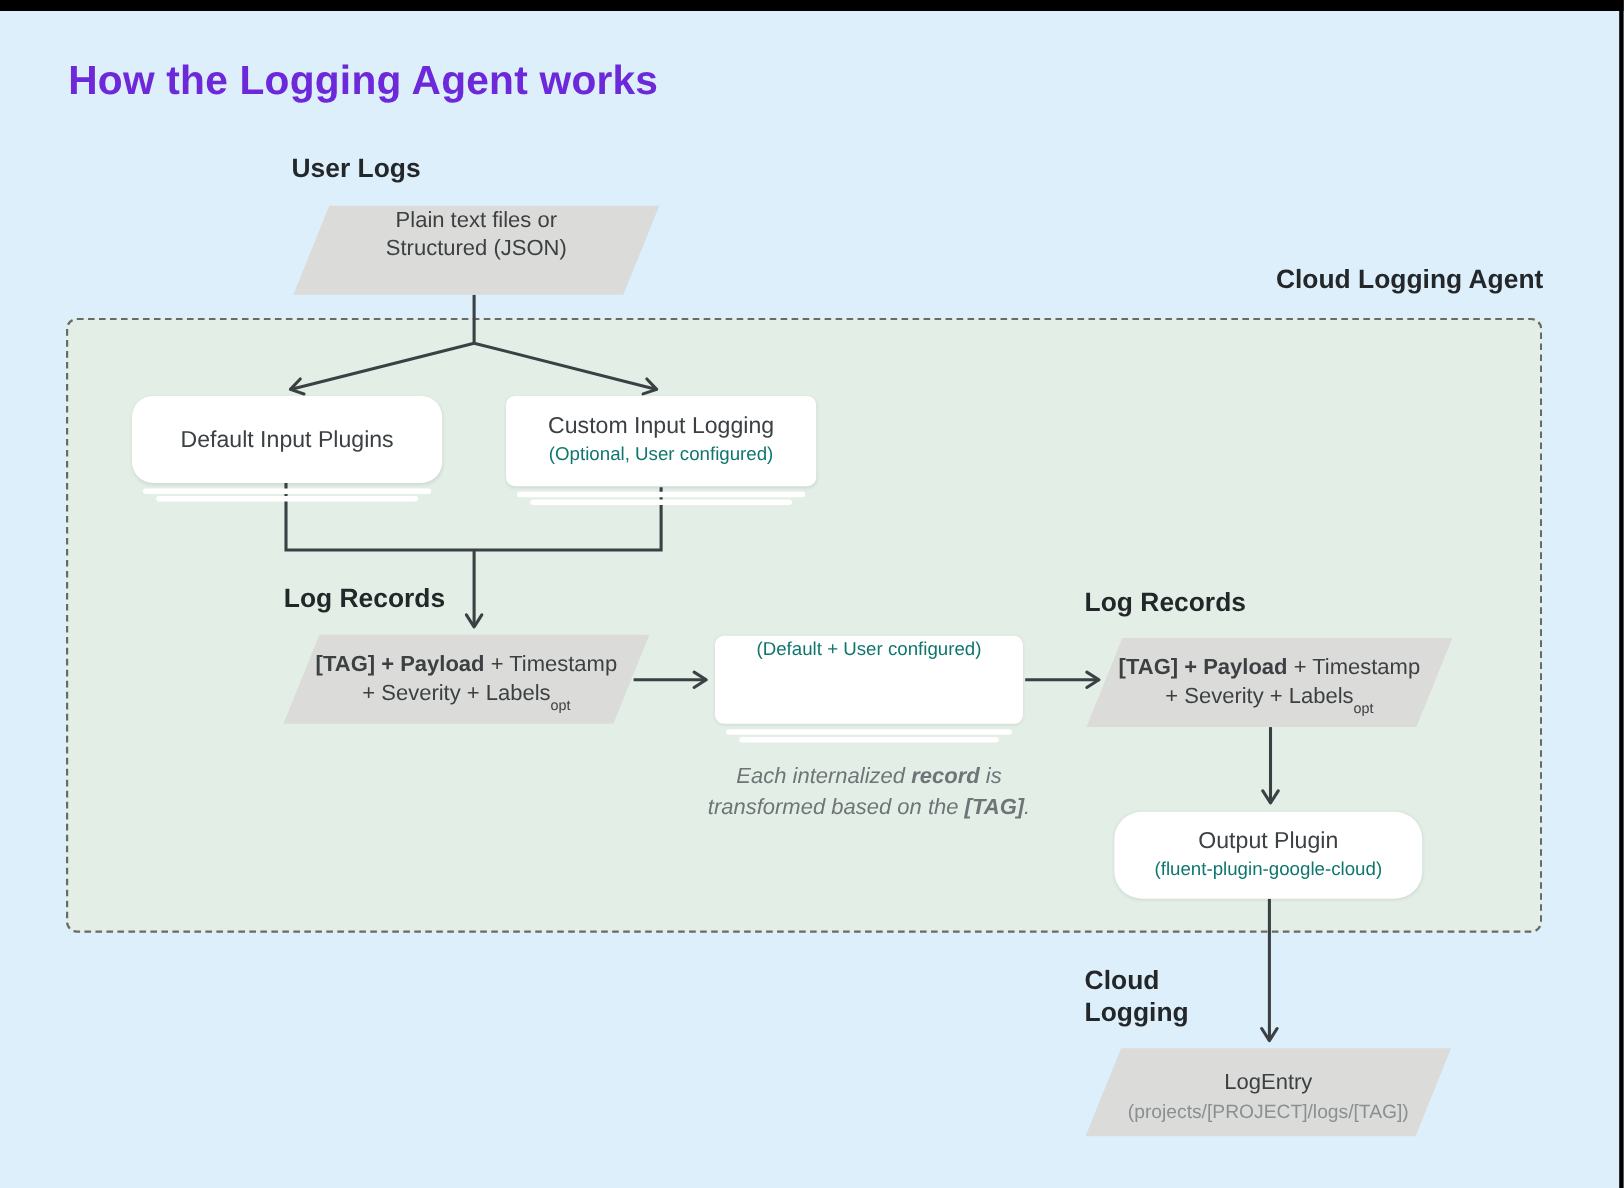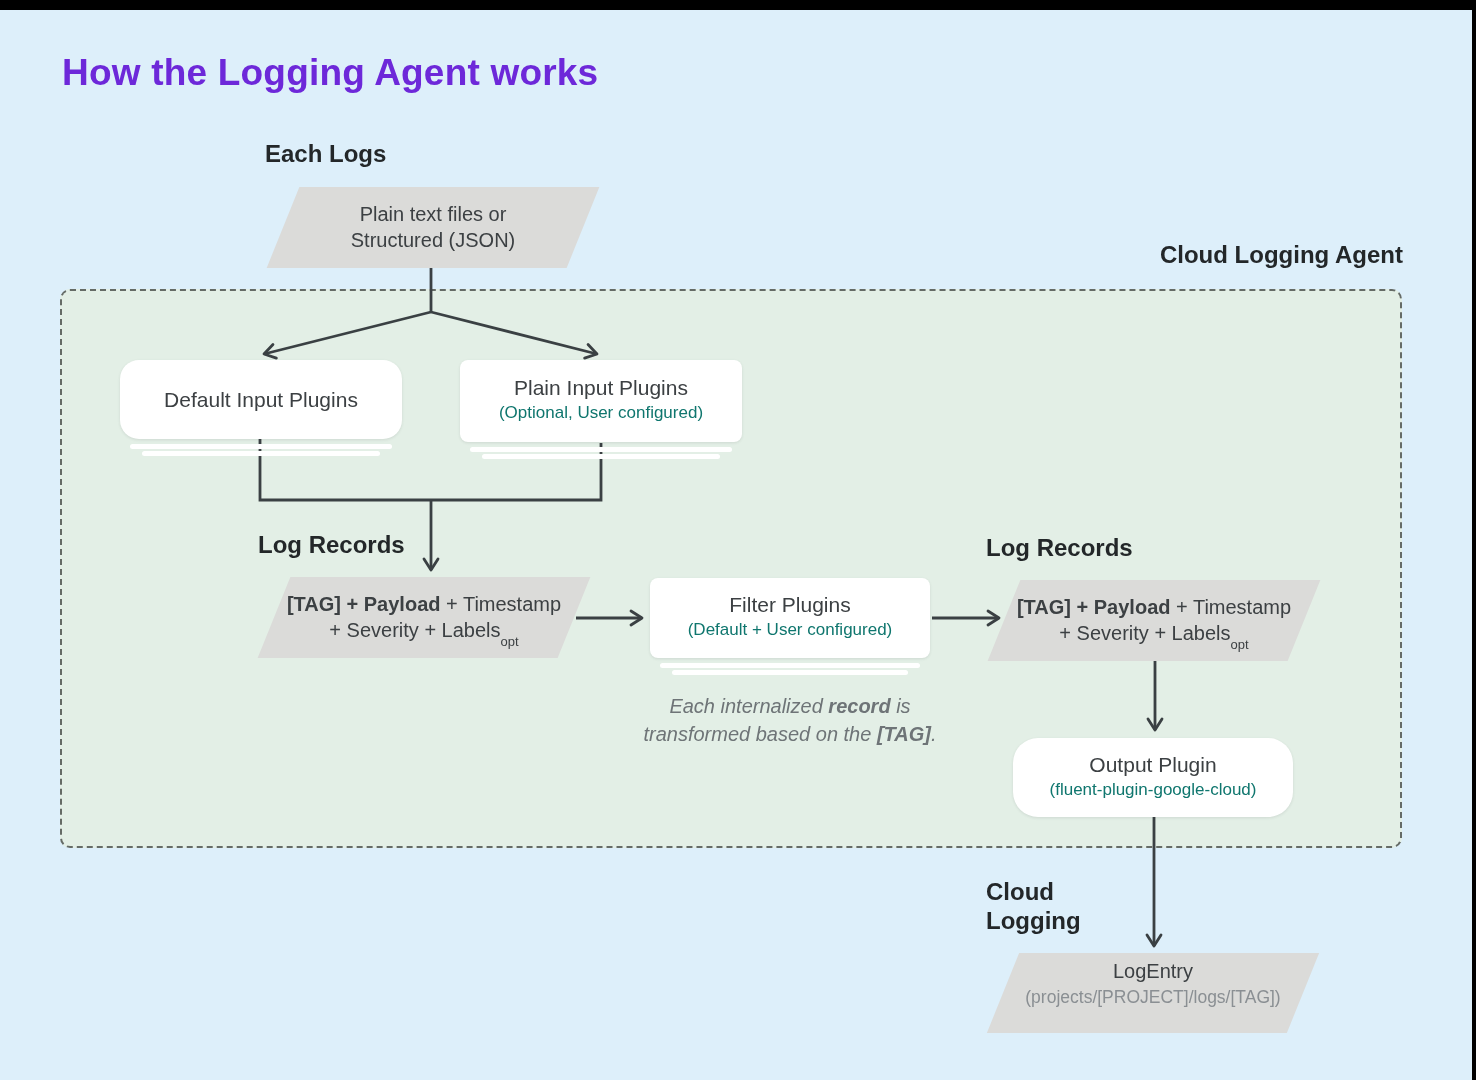--- a/index.html
+++ b/index.html
@@ -52,21 +52,21 @@
 </head>
 <body>
 
 <div class="abs frame-top"></div>
 <div class="abs frame-right"></div>
 
 <div class="abs page-title">How the Logging Agent works</div>
 
 <div class="abs agent-region"></div>
 
-<div class="abs label" style="left:265px;top:139px;">Each Logs</div>
+<div class="abs label" style="left:265px;top:139px;">User Logs</div>
 <div class="abs label" style="right:73px;top:240px;">Cloud Logging Agent</div>
 <div class="abs label" style="left:258px;top:530px;">Log Records</div>
 <div class="abs label" style="left:986px;top:533px;">Log Records</div>
 <div class="abs label" style="left:986px;top:877px;">
   <div>Cloud</div>
   <div>Logging</div>
 </div>
 
 <svg class="abs connectors" viewBox="0 0 1476 1080">
   <defs>
@@ -82,49 +82,48 @@
     <path d="M431,500 L431,570" marker-end="url(#ah)"></path>
     <path d="M576,618 L642,618" marker-end="url(#ah)"></path>
     <path d="M932,618 L999,618" marker-end="url(#ah)"></path>
     <path d="M1155,661 L1155,730" marker-end="url(#ah)"></path>
     <path d="M1154,817 L1154,946" marker-end="url(#ah)"></path>
   </g>
 </svg>
 
 <div class="abs para" style="left:283px;top:187px;width:300px;height:81px;">
   <div class="para-bg"></div>
-  <div class="para-text" style="padding-top:14px;">
+  <div class="para-text" style="">
     <div>Plain text files or</div>
     <div>Structured (JSON)</div>
   </div>
 </div>
 
 <div class="abs card single" style="left:120px;top:360px;width:282px;height:79px;border-radius:19px;">
   <div class="card-title">Default Input Plugins</div>
 </div>
 <div class="abs stripe" style="left:130px;top:444px;width:262px;"></div>
 <div class="abs stripe" style="left:142px;top:451px;width:238px;"></div>
 
 <div class="abs card" style="left:460px;top:360px;width:282px;height:82px;padding-top:0;">
-  <div class="card-title" style="margin-top:14px;">Plain Input Plugins</div>
+  <div class="card-title" style="margin-top:14px;">Custom Input Logging</div>
   <div class="card-sub">(Optional, User configured)</div>
 </div>
 <div class="abs stripe" style="left:470px;top:447px;width:262px;"></div>
 <div class="abs stripe" style="left:482px;top:454px;width:238px;"></div>
 
 <div class="abs para" style="left:274px;top:577px;width:300px;height:81px;">
   <div class="para-bg"></div>
   <div class="para-text" style="padding-top:14px;">
     <div><span class="b">[TAG] + Payload</span><span> + Timestamp</span></div>
     <div><span>+ Severity + Labels</span><sub>opt</sub></div>
   </div>
 </div>
 
 <div class="abs card" style="left:650px;top:578px;width:280px;height:80px;">
-  <div class="card-title" style="margin-top:13px;">Filter Plugins</div>
   <div class="card-sub">(Default + User configured)</div>
 </div>
 <div class="abs stripe" style="left:660px;top:663px;width:260px;"></div>
 <div class="abs stripe" style="left:672px;top:670px;width:236px;"></div>
 
 <div class="abs note" style="left:610px;top:692px;">
   <div><span>Each internalized </span><span class="b">record</span><span> is</span></div>
   <div><span>transformed based on the </span><span class="b">[TAG]</span><span>.</span></div>
 </div>
 
@@ -136,17 +135,17 @@
   </div>
 </div>
 
 <div class="abs card" style="left:1013px;top:738px;width:280px;height:79px;border-radius:25px;">
   <div class="card-title" style="margin-top:13px;">Output Plugin</div>
   <div class="card-sub">(fluent-plugin-google-cloud)</div>
 </div>
 
 <div class="abs para" style="left:1003px;top:953px;width:300px;height:80px;">
   <div class="para-bg"></div>
-  <div class="para-text" style="padding-top:5px;">
+  <div class="para-text" style="padding-top:18px;">
     <div>LogEntry</div>
     <div style="font-size:17.5px;color:#8a8f93;">(projects/[PROJECT]/logs/[TAG])</div>
   </div>
 </div>
 
 </body></html>

